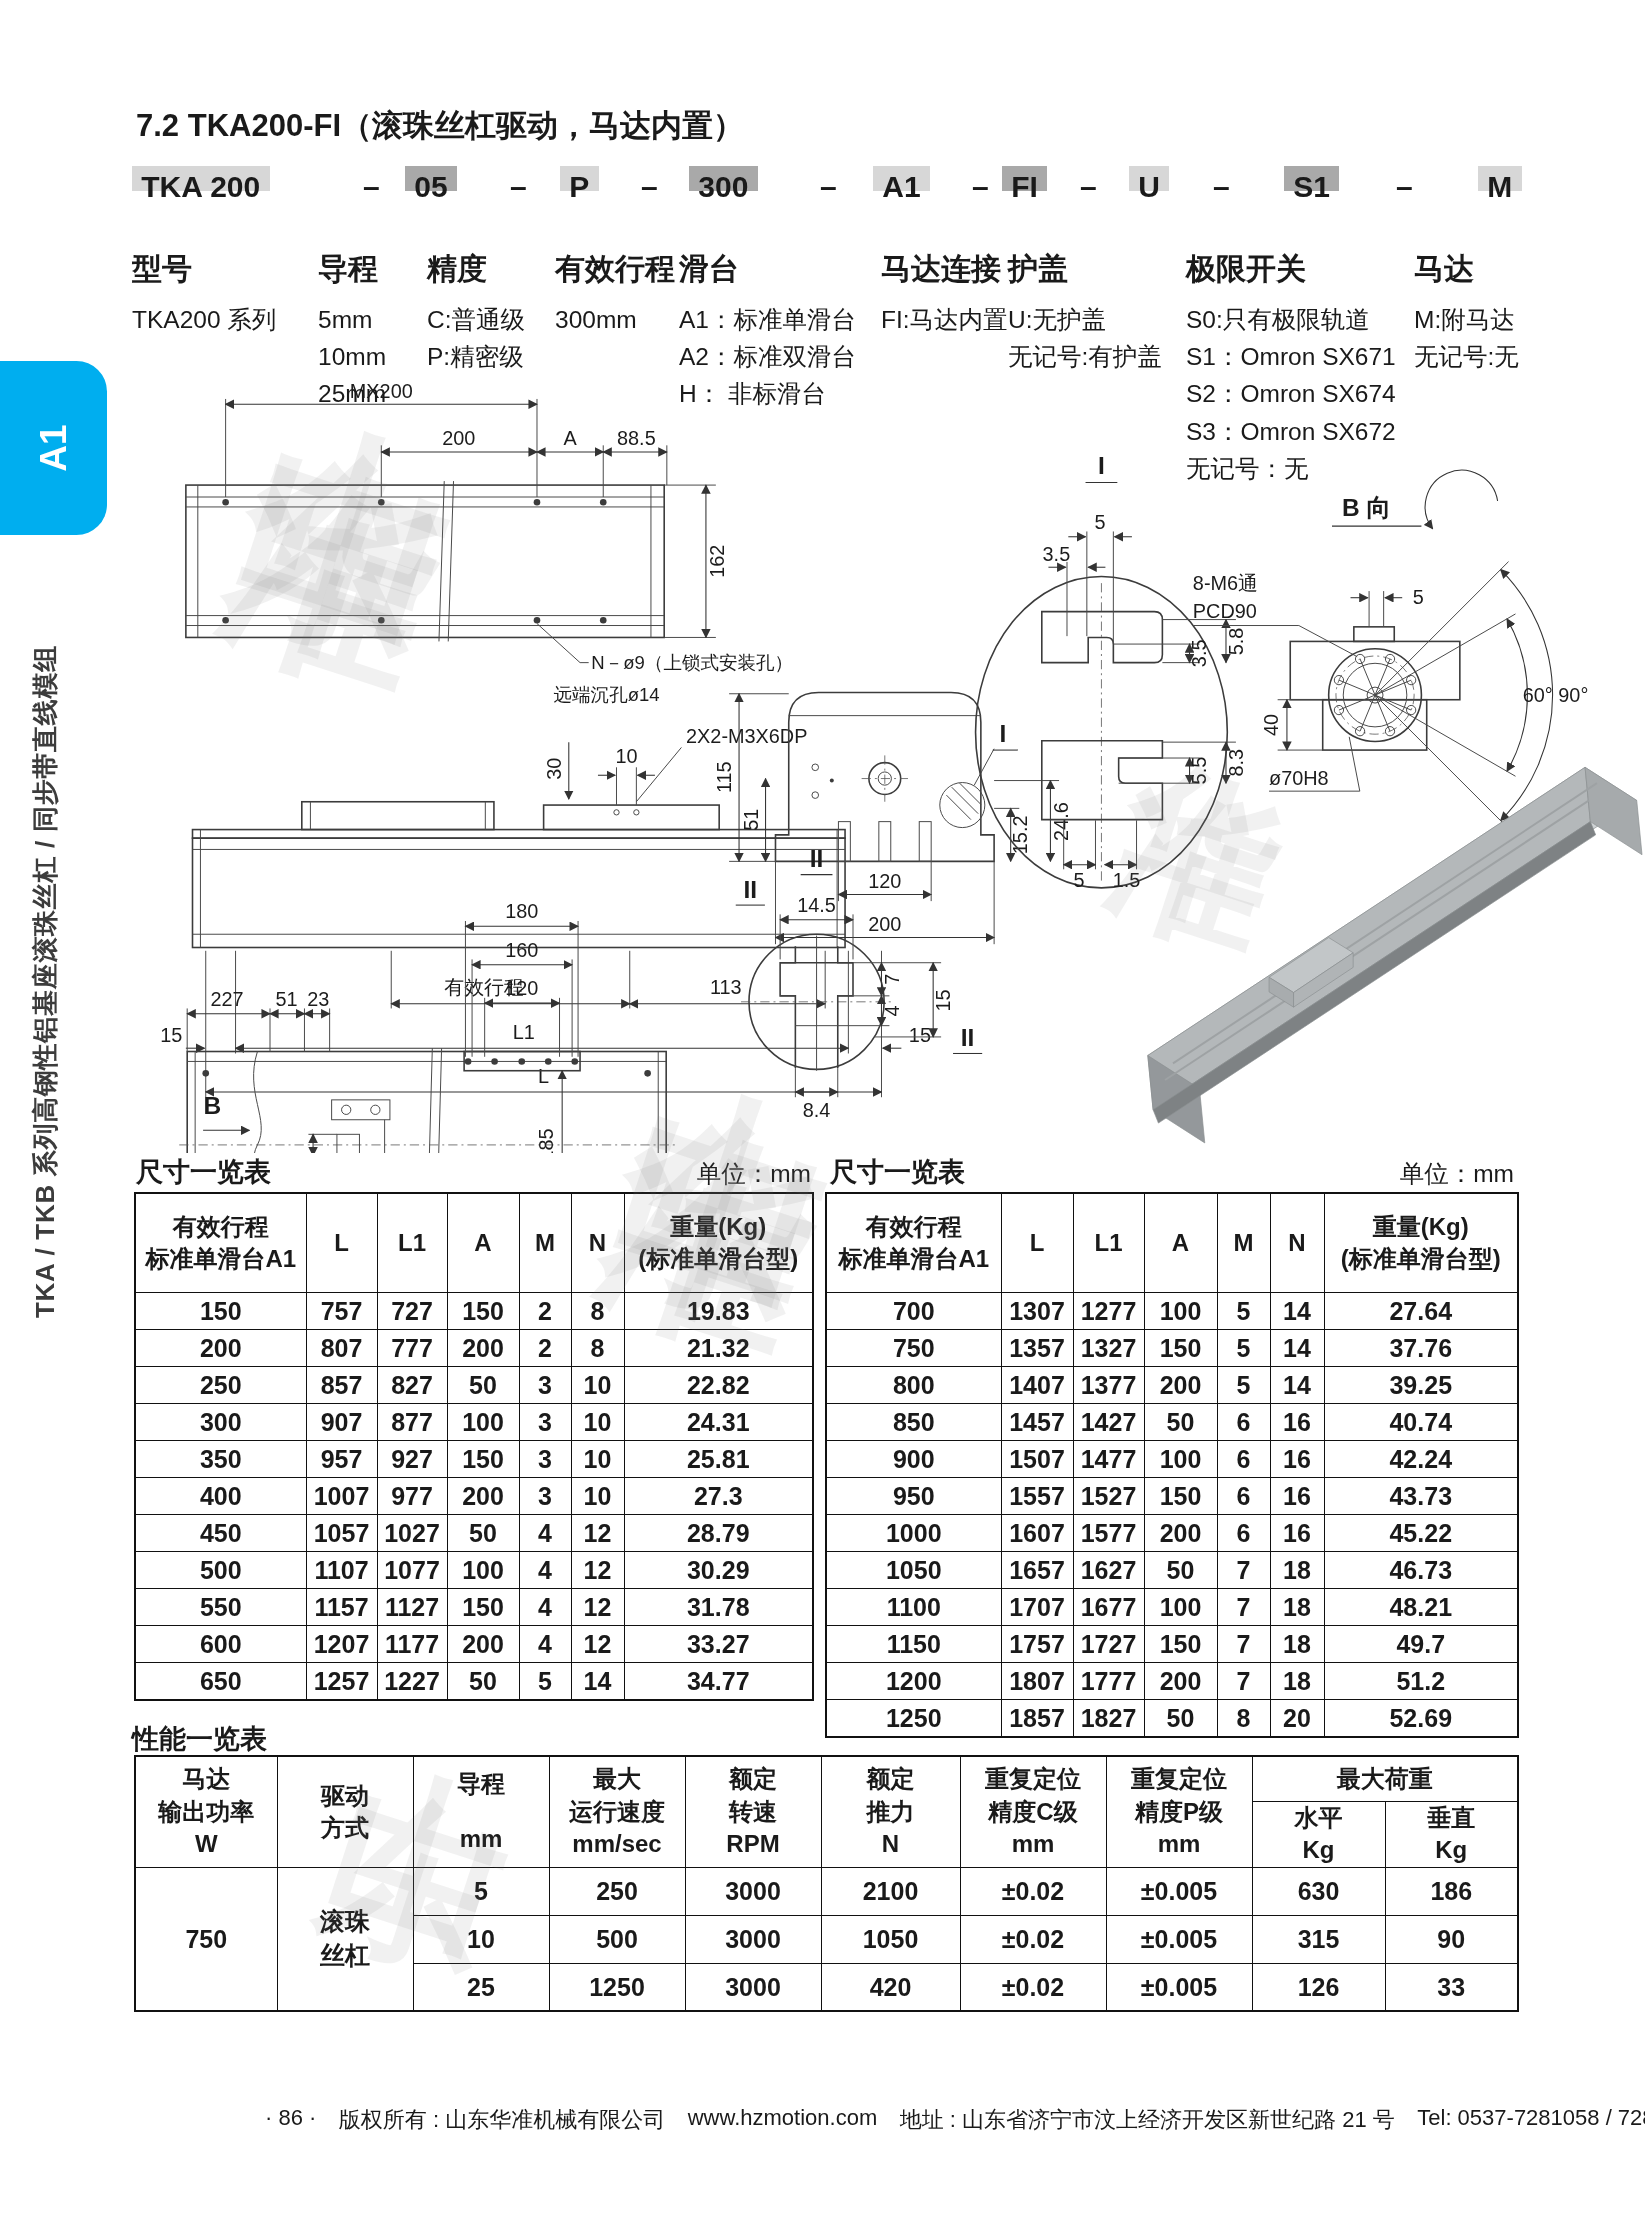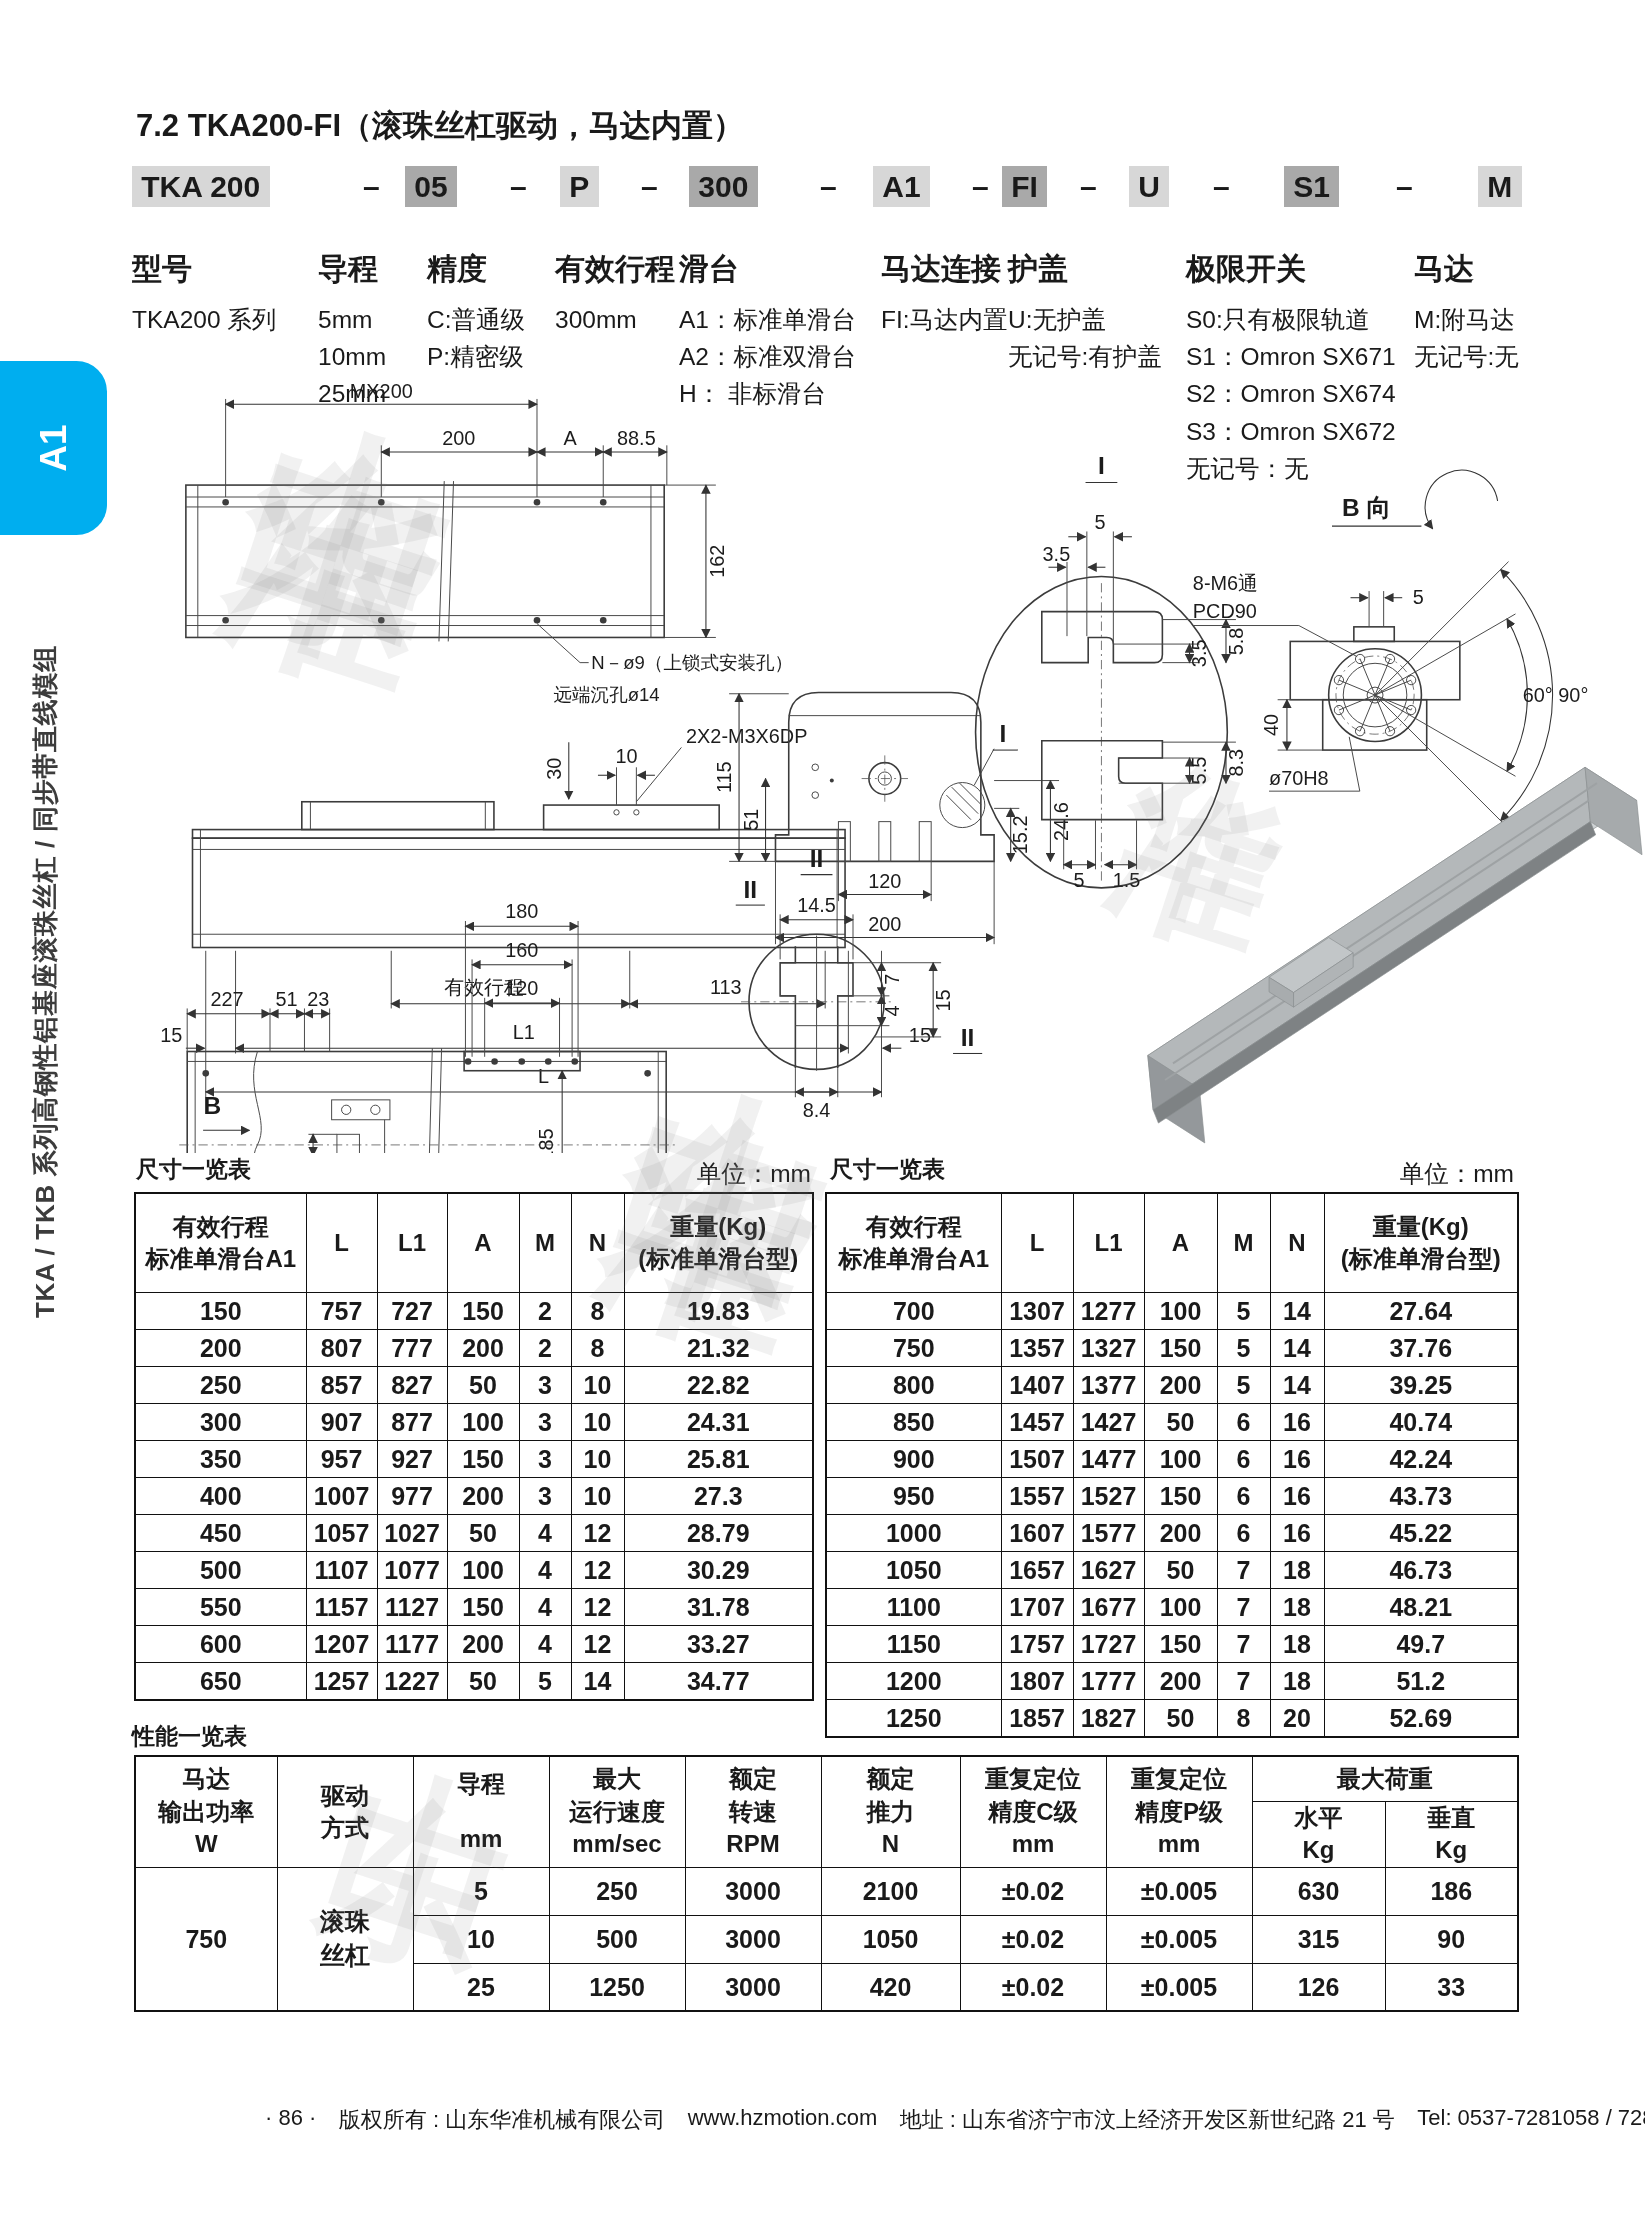--- a/index.html
+++ b/index.html
@@ -11,36 +11,36 @@
       transform:rotate(18deg);}
   
   .side-tab{position:absolute;left:0;top:361px;width:107px;height:174px;background:#00AEEF;
             border-radius:0 30.5px 30.5px 0;z-index:2;}
   .side-tab span{position:absolute;left:50%;top:50%;transform:translate(-50%,-50%) rotate(-90deg);
             color:#fff;font-size:37px;font-weight:bold;}
   .side-text{position:absolute;left:28px;top:1318px;transform:rotate(-90deg);transform-origin:0 0;
             font-size:26px;font-weight:bold;color:#3c3c3c;white-space:nowrap;letter-spacing:0.7px;}
   
   .title{position:absolute;left:136px;top:105px;font-size:31px;font-weight:bold;}
-  .seg{position:absolute;top:166px;height:41px;line-height:41px;font-size:30px;font-weight:bold;
+  .seg{position:absolute;top:166px;height:25px;line-height:41px;font-size:30px;font-weight:bold;
        padding:0 9.3px;}
   .sl{background:#d7d7d7;} .sd{background:#a9a9a9;}
   .dash{position:absolute;top:166px;height:41px;line-height:41px;font-size:30px;font-weight:bold;}
   .opt{position:absolute;top:246px;font-size:24.5px;line-height:1.52;}
   .opt .oh{font-size:30px;font-weight:bold;margin-bottom:9.3px;}
   
   .draw{position:absolute;left:113px;top:371px;z-index:1;}
   .dw{stroke:#3c3c3c;fill:none;stroke-width:2.4px;}
   .tn{stroke:#4a4a4a;fill:none;stroke-width:1.5px;}
   .dm{stroke:#333;fill:none;stroke-width:1.6px;}
   .cl{stroke:#555;fill:none;stroke-width:1.2px;stroke-dasharray:14 6 3 6;}
   text.dt{font-size:30px;fill:#1c1c1c;font-family:"Liberation Sans","DejaVu Sans",sans-serif;}
   text.big{font-size:37px;font-weight:bold;}
   
-  .tlabel{position:absolute;font-size:23px;font-weight:bold;z-index:3;}
+  .tlabel{position:absolute;font-size:27px;font-weight:bold;z-index:3;}
   .unit{position:absolute;font-size:24.5px;text-align:right;z-index:3;}
   table.dt1{position:absolute;border-collapse:collapse;table-layout:fixed;background:transparent;z-index:3;}
   table.dt1 th,table.dt1 td{border:1.7px solid #111;text-align:center;vertical-align:middle;
       font-size:25px;padding:0;}
   table.dt1{border:2.6px solid #111;}
   table.dt1 thead th{font-size:24px;font-weight:bold;height:98px;}
   table.dt1 tbody td{height:36px;font-weight:600;}
   .th2{line-height:1.35;}
   table.perf td,table.perf th{font-weight:600;}
   .notes{position:absolute;left:134px;top:1995px;width:1380px;border:2.6px solid #111;z-index:3;

